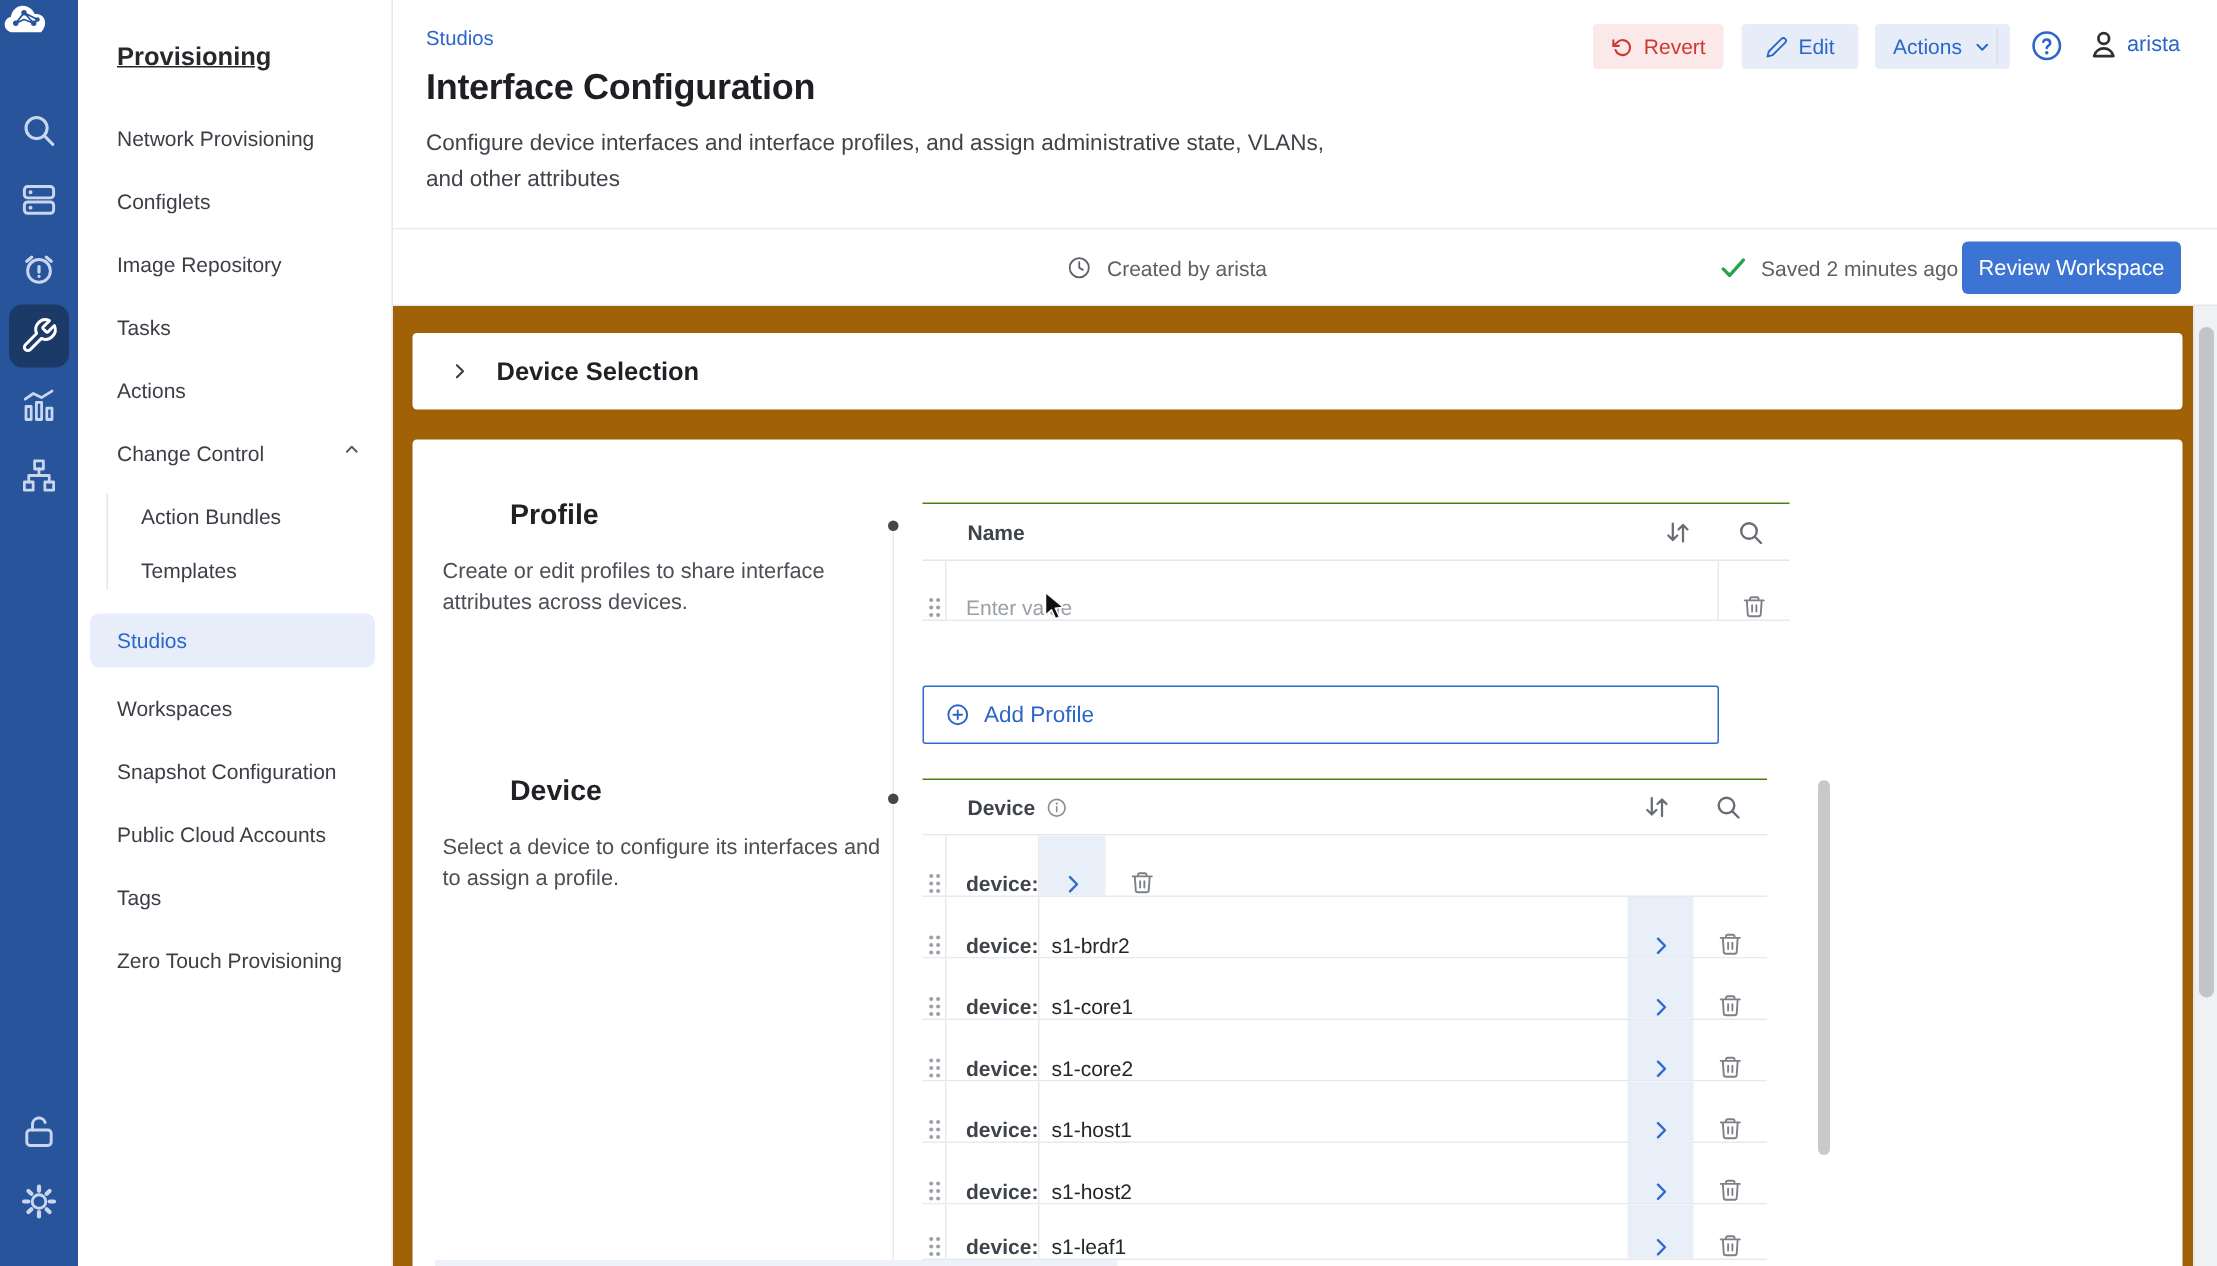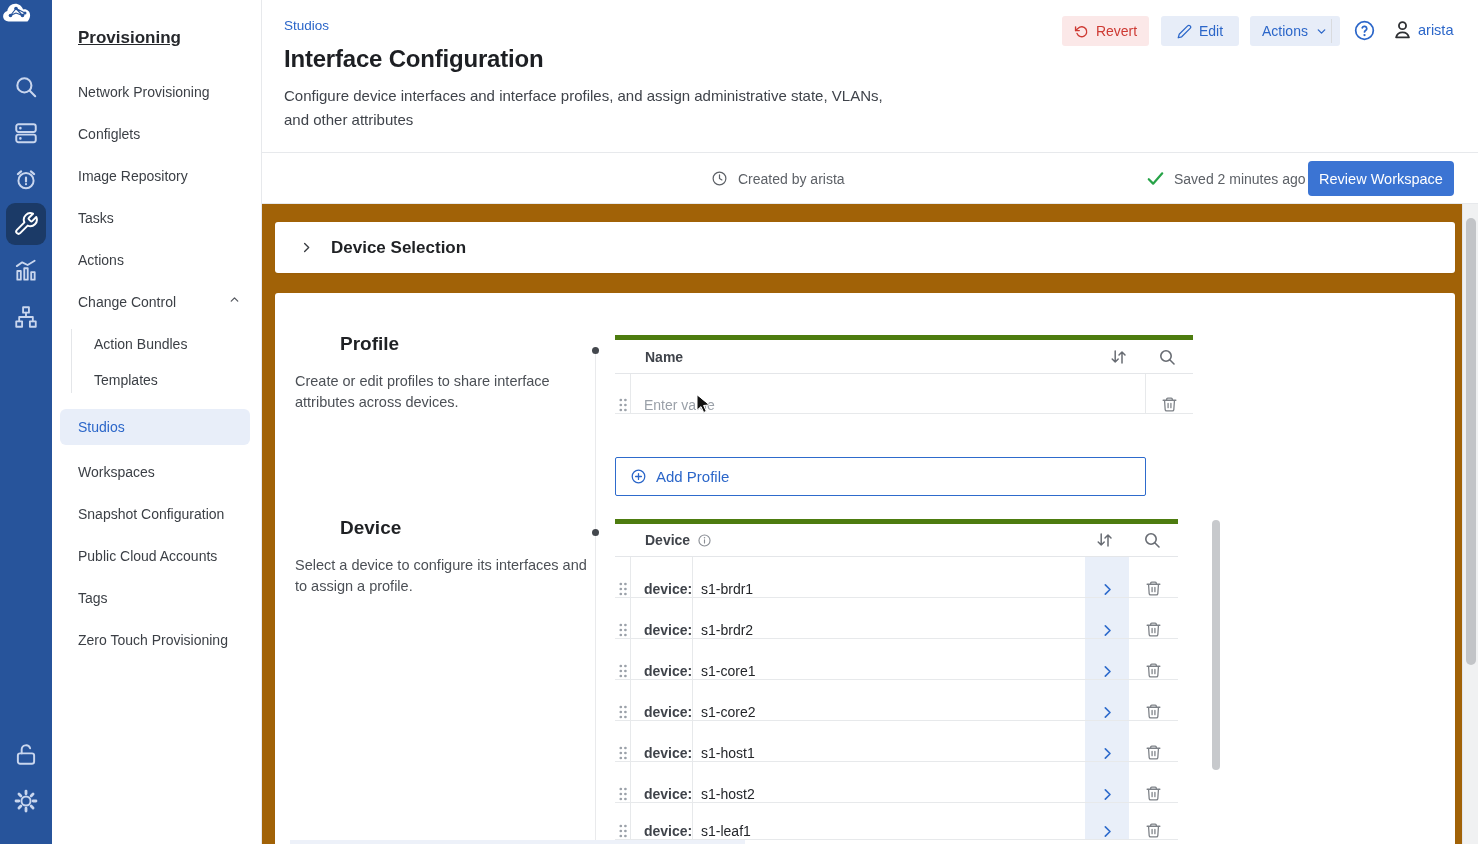--- a/index.html
+++ b/index.html
@@ -69,21 +69,21 @@
   .ds-title { margin-left:17px; font-size:17px; font-weight:700; color:#1f2124; }
   .main-card { left:13px; top:89px; width:1180px; height:551px; border-radius:3px 3px 0 0; overflow:hidden; }
 
   .sec-title { position:absolute; left:20px; font-size:19px; font-weight:700; color:#1f2124;margin-left:45px; }
   .sec-desc { position:absolute; left:20px; font-size:14.5px; line-height:21px; color:#4c5056; }
   .vrule { position:absolute; left:320px; top:57px; width:1px; height:494px; background:#e9eaec; }
   .vdot { position:absolute; left:317px; width:7px; height:7px; border-radius:50%; background:#43474d; }
 
   
   .stable { position:absolute; left:340px; }
-  .thead { position:relative; border-top:5px solid #4d7c0f; border-bottom:1px solid #e4e6e9;
+  .thead { position:relative; border-top:1px solid #4d7c0f; border-bottom:1px solid #e4e6e9;
     display:flex; align-items:center; }
   .thead .col-label { margin-left:30px; font-size:14px; font-weight:600; color:#3f434a; display:flex; align-items:center; gap:7px; }
   .th-icon { position:absolute; top:50%; transform:translateY(-50%); color:#686c73; cursor:pointer; }
 
   .prow { position:relative; height:40px; border-bottom:1px solid #e7e9eb; display:flex; }
   .cell { display:flex; align-items:flex-end; }
   .drag { width:15px; justify-content:center; cursor:grab; }
   .pinput { flex:1; border-left:1px solid #e7e9eb; border-right:1px solid #e7e9eb; }
   .pinput input { width:100%; border:none; outline:none; padding-left:13px; font-size:14px;
     font-family:inherit; color:#24262a; background:transparent; }
@@ -339,21 +339,20 @@
                   <circle cx="2.8" cy="3" r="1.35"></circle>
                   <circle cx="7.4" cy="3" r="1.35"></circle>
                   <circle cx="2.8" cy="8" r="1.35"></circle>
                   <circle cx="7.4" cy="8" r="1.35"></circle>
                   <circle cx="2.8" cy="13" r="1.35"></circle>
                   <circle cx="7.4" cy="13" r="1.35"></circle>
                 </g>
               </svg>
             </span>
           <span class="cell dlabel">device:</span>
-          <span class="cell dvalue">s1-brdr1</span>
           <button class="cell chevcell">
               <svg width="15" height="15" viewBox="0 0 24 24" stroke="#2e6bcc" stroke-width="2.6">
                 <path d="M8.5 4.5 16 12l-7.5 7.5"></path>
               </svg>
             </button>
           <button class="cell dtrash">
               <svg width="17" height="17" viewBox="0 0 24 24" stroke="#7d8187" stroke-width="1.8">
                 <path d="M3 6h18M8 6V4.5A1.5 1.5 0 0 1 9.5 3h5A1.5 1.5 0 0 1 16 4.5V6m3 0-.9 13.2A2 2 0 0 1 16.1 21H7.9a2 2 0 0 1-2-1.8L5 6"></path>
                 <path d="M10 10.5v6M14 10.5v6"></path>
               </svg>

